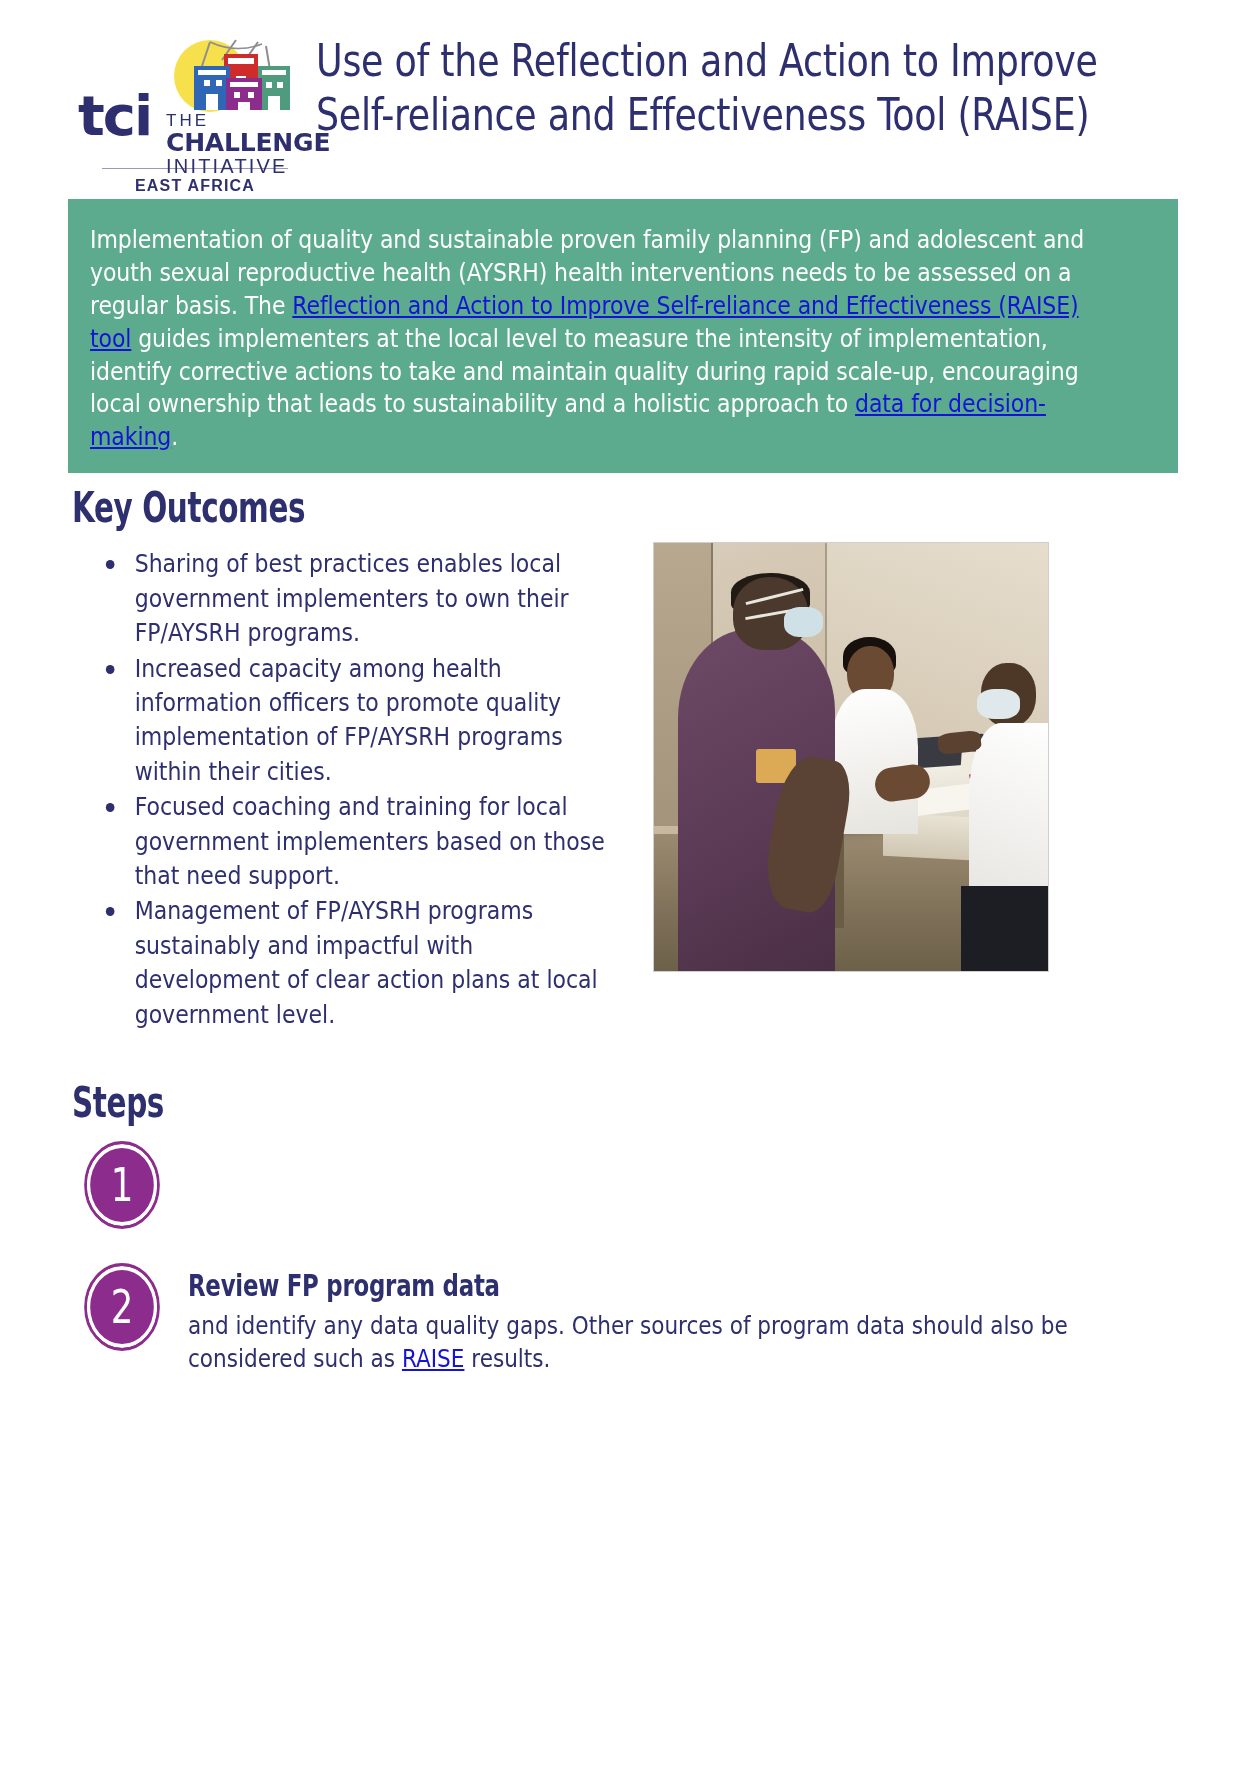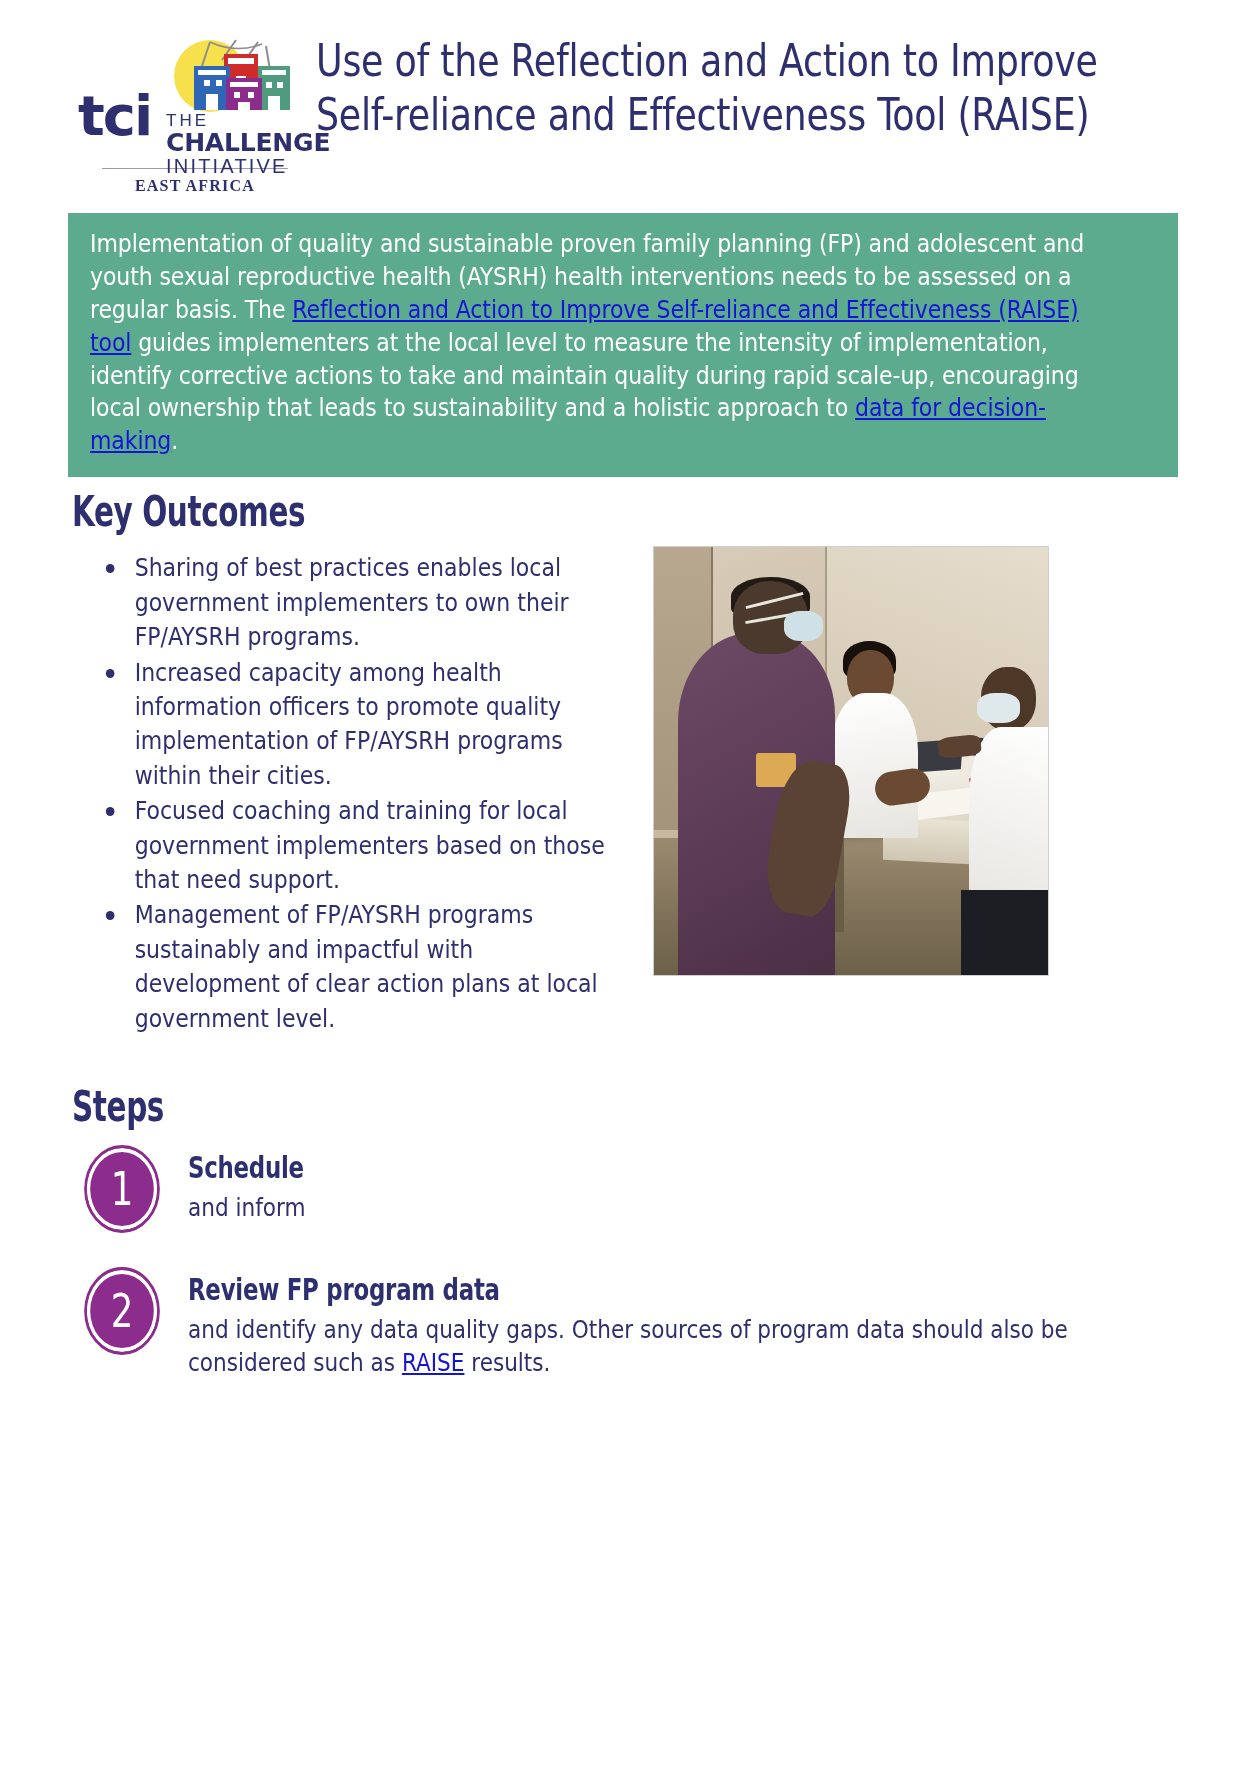--- a/index.html
+++ b/index.html
@@ -105,21 +105,21 @@
     border-top: 1.5px solid #9a9ab8;
     width: 186px;
     margin: 14px 0 0 24px;
   }
 
   .logo-region {
     text-align: center;
     width: 210px;
     margin-left: 12px;
     margin-top: 8px;
-    font-family: Liberation Serif, serif;
+    font-family: Liberation Sans, sans-serif;
     font-weight: bold;
     font-size: 16px;
     letter-spacing: 1.2px;
     color: #2e2f6e;
   }
 
   .doc-title {
     flex: 1;
     font-family: "DejaVu Sans Condensed", "Liberation Sans Narrow", "Liberation Sans", sans-serif;
     font-size: 44px;
@@ -127,23 +127,23 @@
     color: #2e2f6e;
     font-weight: normal;
     letter-spacing: -0.3px;
     transform: scaleX(0.92);
     transform-origin: left top;
     padding-top: 6px;
   }
 
   
   .intro-box {
-    margin: 18px 72px 0 68px;
+    margin: 4px 72px 0 68px;
     background: #5cab8e;
-    padding: 14px 26px 20px 22px;
+    padding: 24px 26px 20px 22px;
     color: #ffffff;
   }
 
   .intro-text {
     font-family: "DejaVu Sans Condensed", "Liberation Sans Narrow", "Liberation Sans", sans-serif;
     font-size: 25.5px;
     line-height: 1.29;
     letter-spacing: -0.1px;
     transform: scaleX(0.96);
     transform-origin: left top;
@@ -535,24 +535,20 @@
       </div>
     </div>
   </div>
 
   <div class="section-heading steps-heading">Steps</div>
 
   <div class="steps-wrap">
 
     <div class="step-row">
       <div class="step-badge">1</div>
-      <div class="step-body">
-        <div class="step-title">Schedule</div>
-        <div class="step-desc"><span>and inform</span></div>
-      </div>
     </div>
 
     <div class="step-row">
       <div class="step-badge">2</div>
       <div class="step-body">
         <div class="step-title">Review FP program data</div>
         <div class="step-desc"><span>and identify any data quality gaps. Other sources of program data should also be considered such as </span><a href="#">RAISE</a><span> results.</span></div>
       </div>
     </div>
 

